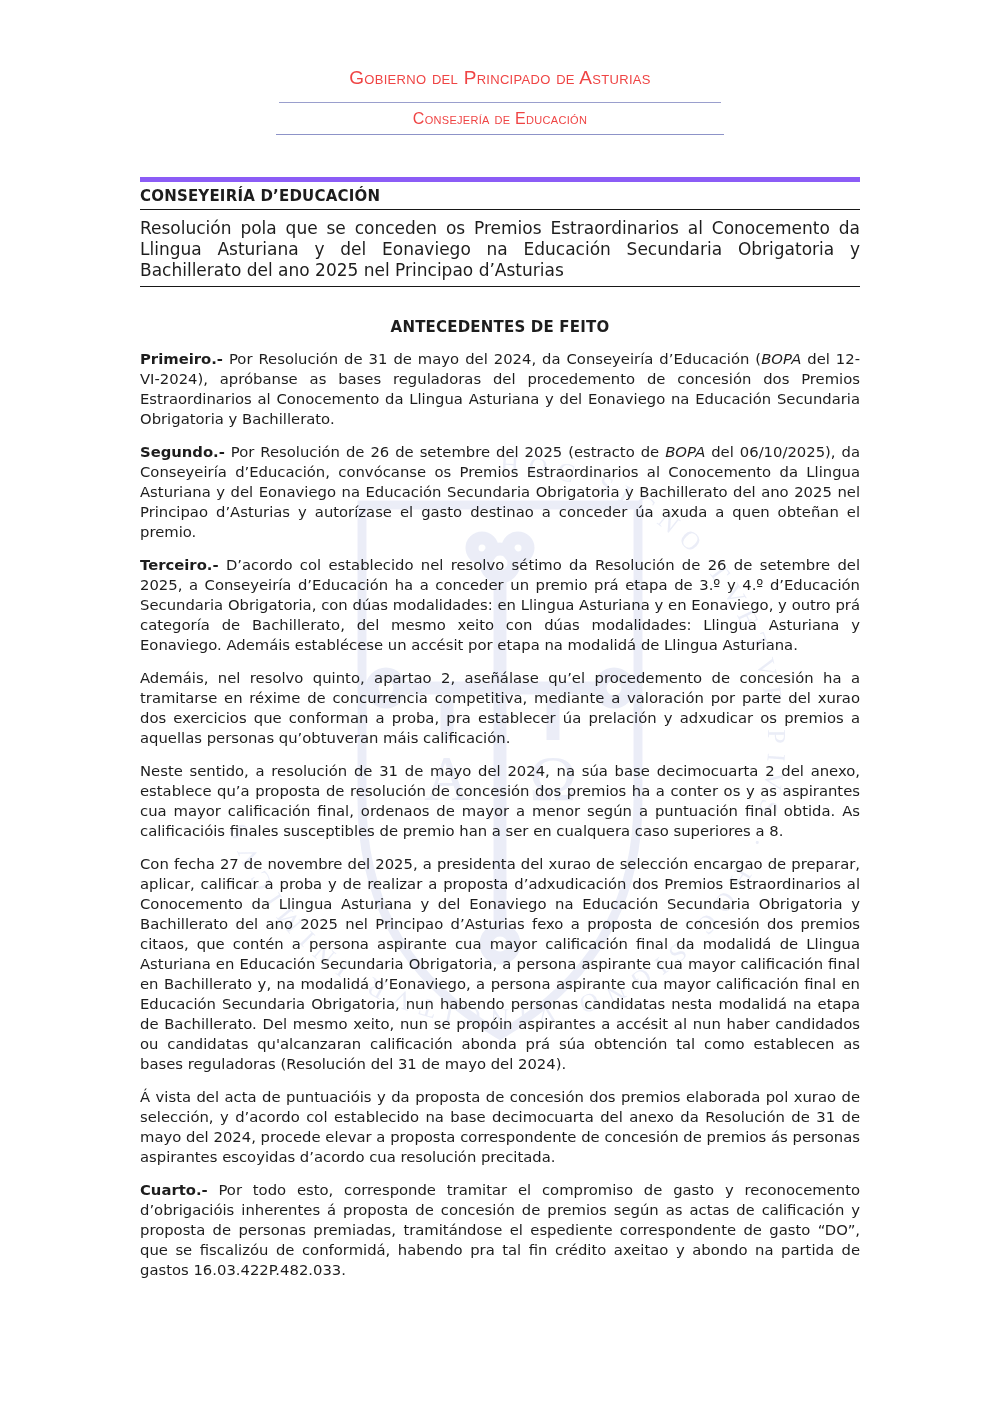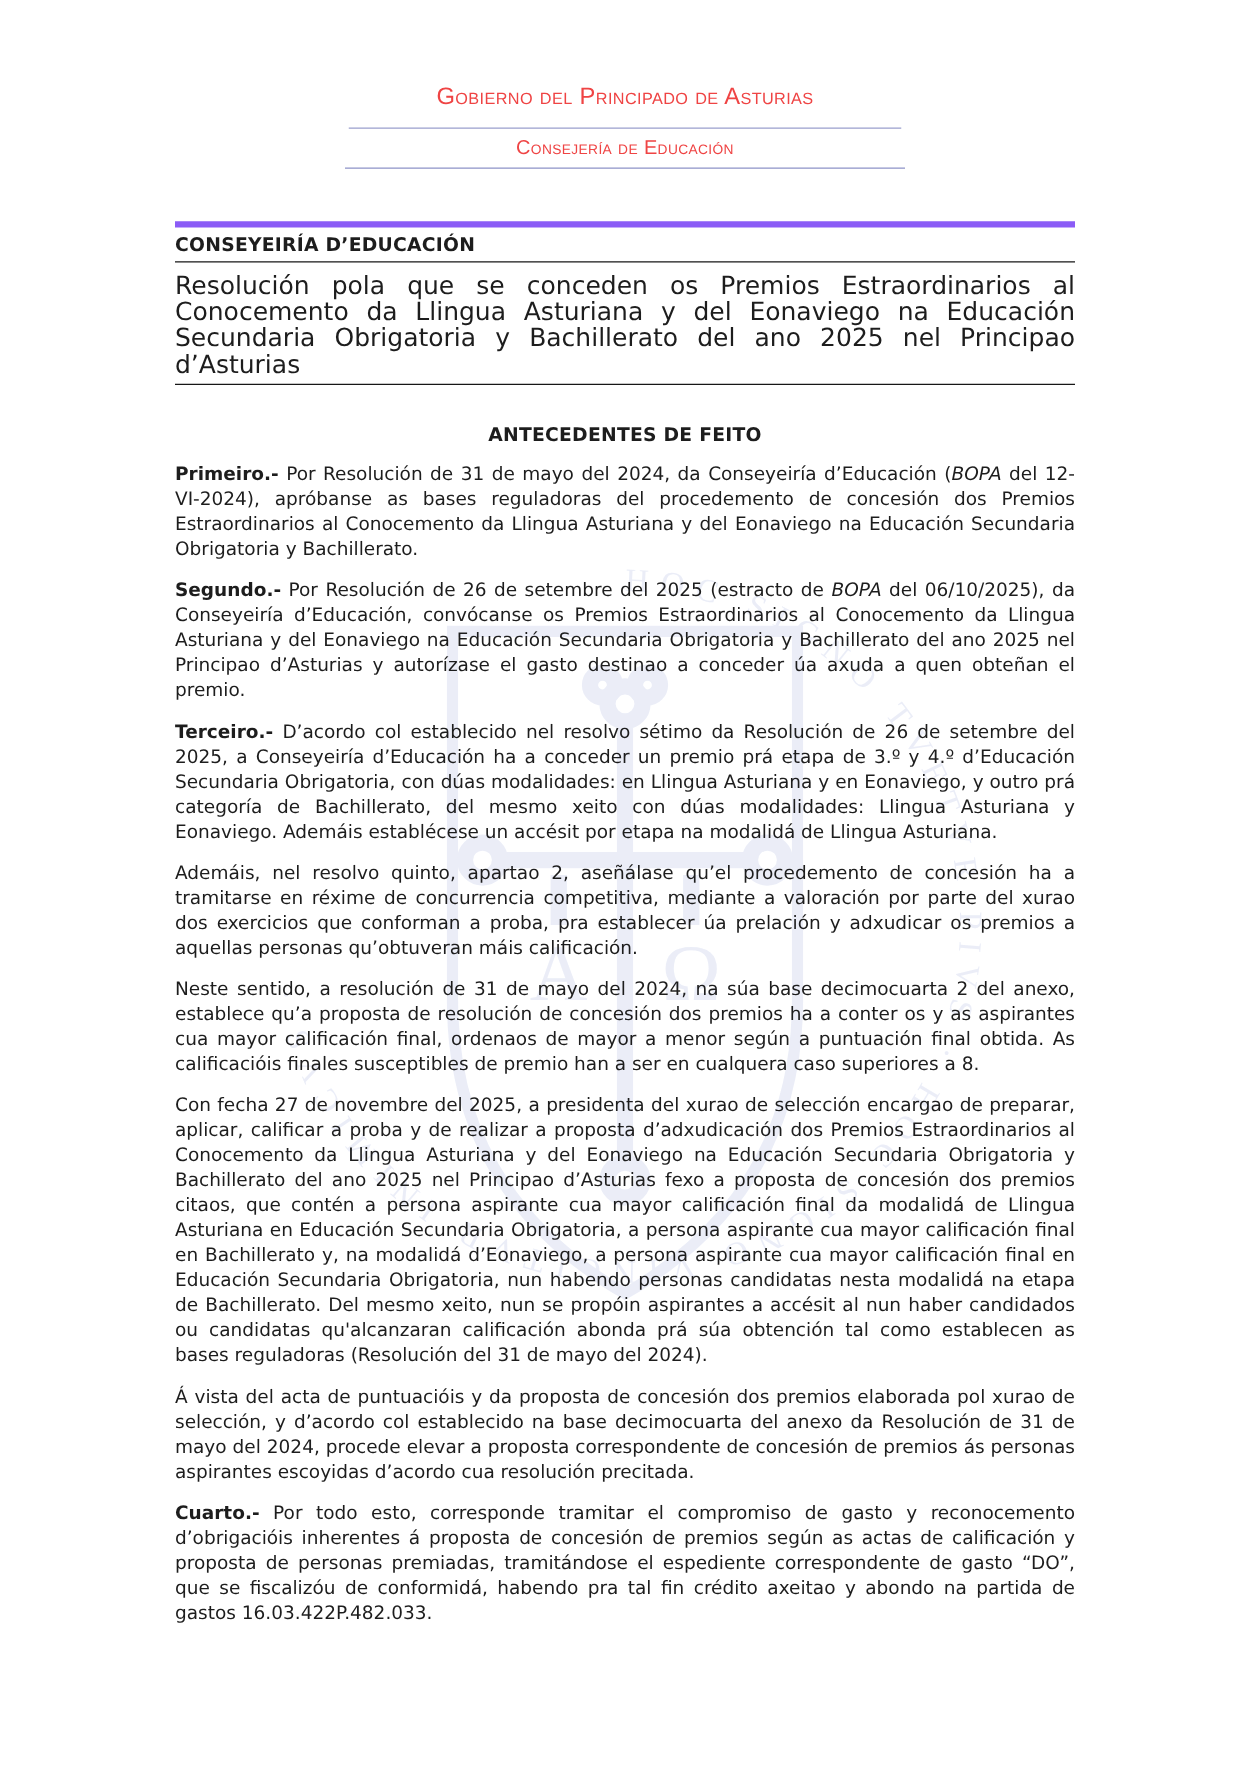--- a/index.html
+++ b/index.html
@@ -32,21 +32,21 @@
   
   .sheet{width:720px;margin:0 auto;}
 
   
   .secbox{margin-top:42px;border-top:5px solid #8b5cf6;}
   .sec-title{
     font-size:15px;font-weight:700;letter-spacing:.2px;
     padding:5px 0 4px;border-bottom:1.5px solid #171717;
   }
   .subject{
-    font-size:20px;line-height:21px;text-align:justify;
+    font-size:17px;line-height:21px;text-align:justify;
     padding:8px 0 5px;border-bottom:1.5px solid #171717;
   }
 
   
   .heading{margin-top:31px;text-align:center;font-weight:700;font-size:15px;letter-spacing:.2px;}
   p.body{margin:13px 0 0;font-size:14.8px;line-height:20px;text-align:justify;}
   p.body.first{}
   p.body strong{font-weight:700;}
   p.body em{font-style:italic;}
 </style>

